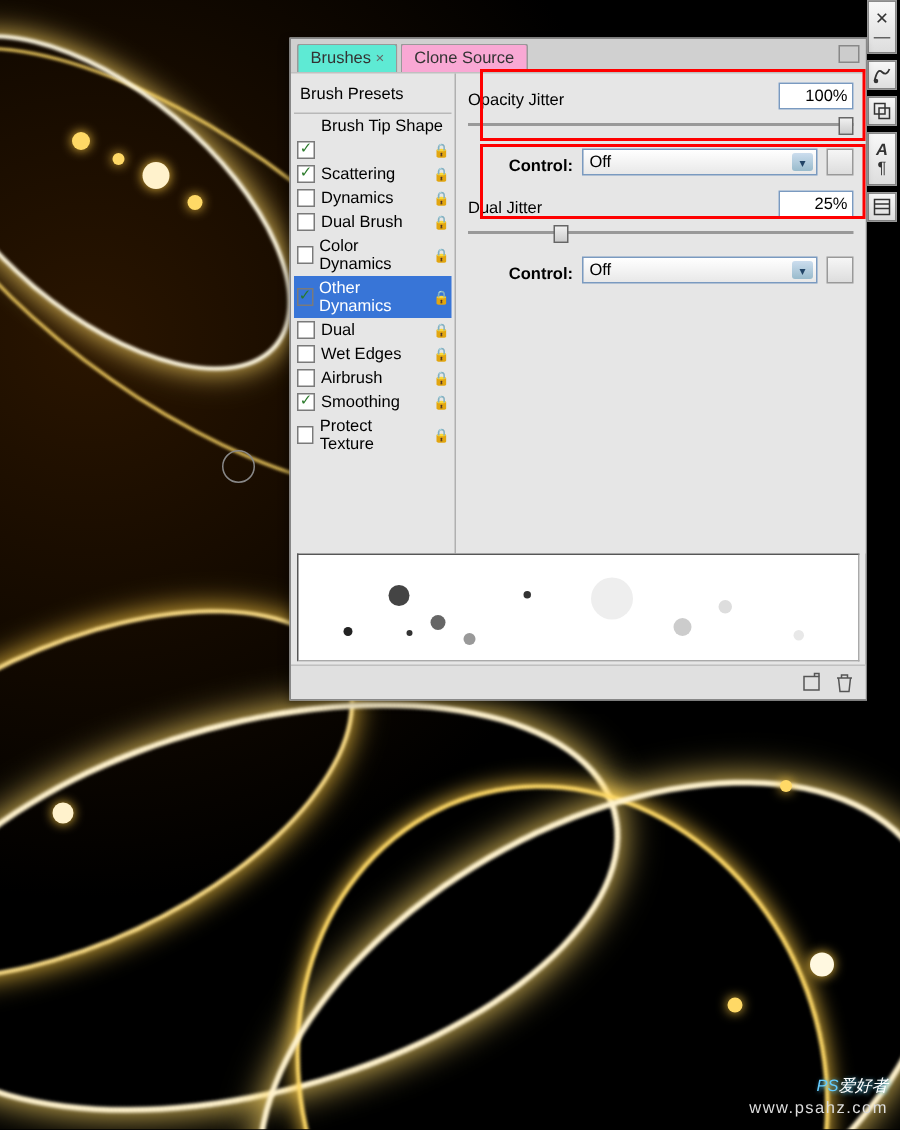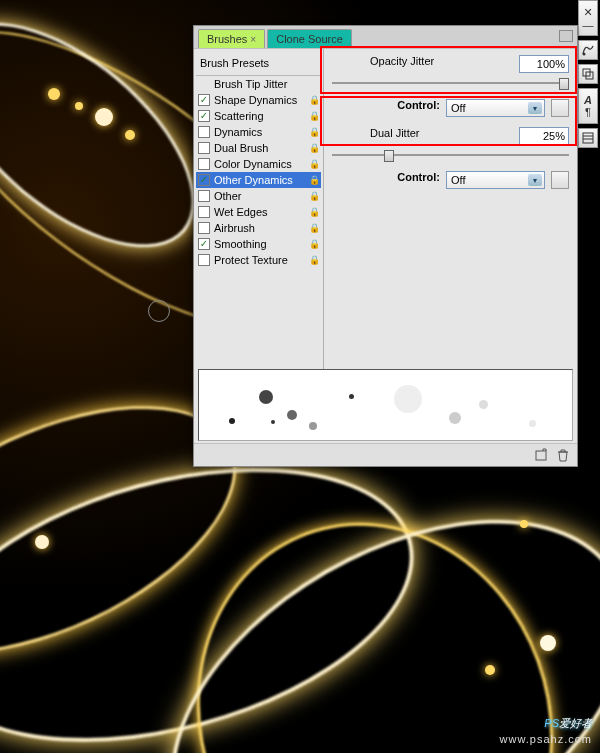--- a/index.html
+++ b/index.html
@@ -24,37 +24,37 @@
 .d8 { width: 10px; height: 10px; left: 485px; top: 665px; }
 
 .cursor-circle { position: absolute; left: 148px; top: 300px; width: 22px; height: 22px; border: 1px solid #888; border-radius: 50%; }
 
 .toolbar-right { position: absolute; right: 0; top: 0; width: 22px; display: flex; flex-direction: column; gap: 4px; }
 .tool-btn { width: 20px; height: 20px; background: linear-gradient(#f8f8f8, #ddd); border: 1px solid #999; display: flex; align-items: center; justify-content: center; font-size: 12px; color: #333; }
 .tool-btn.double { height: 36px; flex-direction: column; }
 
 .panel { position: absolute; left: 193px; top: 25px; width: 385px; background: #e6e6e6; border: 1px solid #888; box-shadow: -2px 2px 6px rgba(0,0,0,0.4); }
 .panel-tabs { display: flex; align-items: flex-end; background: #d0d0d0; height: 22px; padding: 0 4px; position: relative; }
-.tab { padding: 3px 8px; background: #14b8a6; border: 1px solid #999; border-bottom: none; margin-right: 2px; color: #333; border-radius: 2px 2px 0 0; }
-.tab.active { background: #bef264; }
+.tab { padding: 3px 8px; background: #f9a8d4; border: 1px solid #999; border-bottom: none; margin-right: 2px; color: #333; border-radius: 2px 2px 0 0; }
+.tab.active { background: #5eead4; }
 .tab-close { font-size: 10px; margin-left: 3px; color: #666; }
 .panel-menu-btn { position: absolute; right: 4px; top: 4px; width: 14px; height: 12px; background: #ccc; border: 1px solid #888; }
 
 .panel-body { display: flex; background: #e6e6e6; border-top: 1px solid #c0c0c0; }
-.sidebar { width: 130px; border-right: 1px solid #b0b0b0; padding: 2px; }
+.sidebar { width: 110px; border-right: 1px solid #b0b0b0; padding: 2px; }
 .sidebar-top { border-bottom: 1px solid #b8b8b8; padding: 4px 2px; }
 .sidebar-item { display: flex; align-items: center; padding: 2px 2px; gap: 4px; color: #000; }
 .sidebar-item.selected { background: #3875d7; color: #fff; }
 .sidebar-item.selected .chk { background: #3875d7; }
 .chk { width: 12px; height: 12px; border: 1px solid #7a7a7a; background: #fff; display: flex; align-items: center; justify-content: center; font-size: 10px; color: #2a7a2a; line-height: 1; }
 .chk.checked::before { content: '✓'; }
 .sidebar-lock { width: 10px; color: #666; font-size: 9px; }
 
 .settings { flex: 1; padding: 6px 8px; position: relative; }
-.row { display: flex; align-items: flex-start; margin-bottom: 4px; gap: 6px; margin-left: 38px; }
+.row { display: flex; align-items: flex-end; margin-bottom: 4px; gap: 6px; }
 .row-lbl { flex: 1; color: #000; }
 .row-lbl.right { text-align: right; font-weight: bold; }
 .val-input { width: 50px; height: 18px; background: #fff; border: 1px solid #7a9ac0; text-align: right; padding: 1px 3px; }
 .slider { width: 100%; height: 14px; position: relative; margin-bottom: 8px; }
 .slider-track { position: absolute; left: 0; right: 0; top: 5px; height: 2px; background: #999; }
 .slider-thumb { position: absolute; top: 1px; width: 10px; height: 12px; background: linear-gradient(#f0f0f0,#ccc); border: 1px solid #666; }
 .dropdown { height: 18px; background: linear-gradient(#fff,#e8e8e8); border: 1px solid #7a9ac0; display: flex; align-items: center; padding: 0 4px; position: relative; }
 .dropdown .dd-arrow { position: absolute; right: 2px; top: 2px; width: 14px; height: 12px; background: linear-gradient(#cde,#9bc); border-radius: 2px; display: flex; align-items: center; justify-content: center; font-size: 8px; color: #246; }
 .icon-sq { width: 18px; height: 18px; background: linear-gradient(#f6f6f6,#ddd); border: 1px solid #999; display: flex; align-items: center; justify-content: center; font-size: 10px; color: #444; }
 
@@ -133,26 +133,25 @@
 
   <div class="panel-body">
     <div class="sidebar">
       <div class="sidebar-top">
         <div class="sidebar-item">
             <span>Brush Presets</span>
           </div>
       </div>
       <div class="sidebar-item">
           <span style="width:12px"></span>
-          <span>Brush Tip Jitter</span>
+          <span>Brush Tip Shape</span>
         </div>
       <div id="sidebar-items">
           <div class="sidebar-item">
             <span class="chk checked"></span>
-            <span>Shape Dynamics</span>
             <span style="flex:1"></span>
             <span class="sidebar-lock">🔒</span>
           </div>
           <div class="sidebar-item">
             <span class="chk checked"></span>
             <span>Scattering</span>
             <span style="flex:1"></span>
             <span class="sidebar-lock">🔒</span>
           </div>
           <div class="sidebar-item">
@@ -174,21 +173,21 @@
             <span class="sidebar-lock">🔒</span>
           </div>
           <div class="sidebar-item selected">
             <span class="chk checked"></span>
             <span>Other Dynamics</span>
             <span style="flex:1"></span>
             <span class="sidebar-lock">🔒</span>
           </div>
           <div class="sidebar-item">
             <span class="chk"></span>
-            <span>Other</span>
+            <span>Dual</span>
             <span style="flex:1"></span>
             <span class="sidebar-lock">🔒</span>
           </div>
           <div class="sidebar-item">
             <span class="chk"></span>
             <span>Wet Edges</span>
             <span style="flex:1"></span>
             <span class="sidebar-lock">🔒</span>
           </div>
           <div class="sidebar-item">

